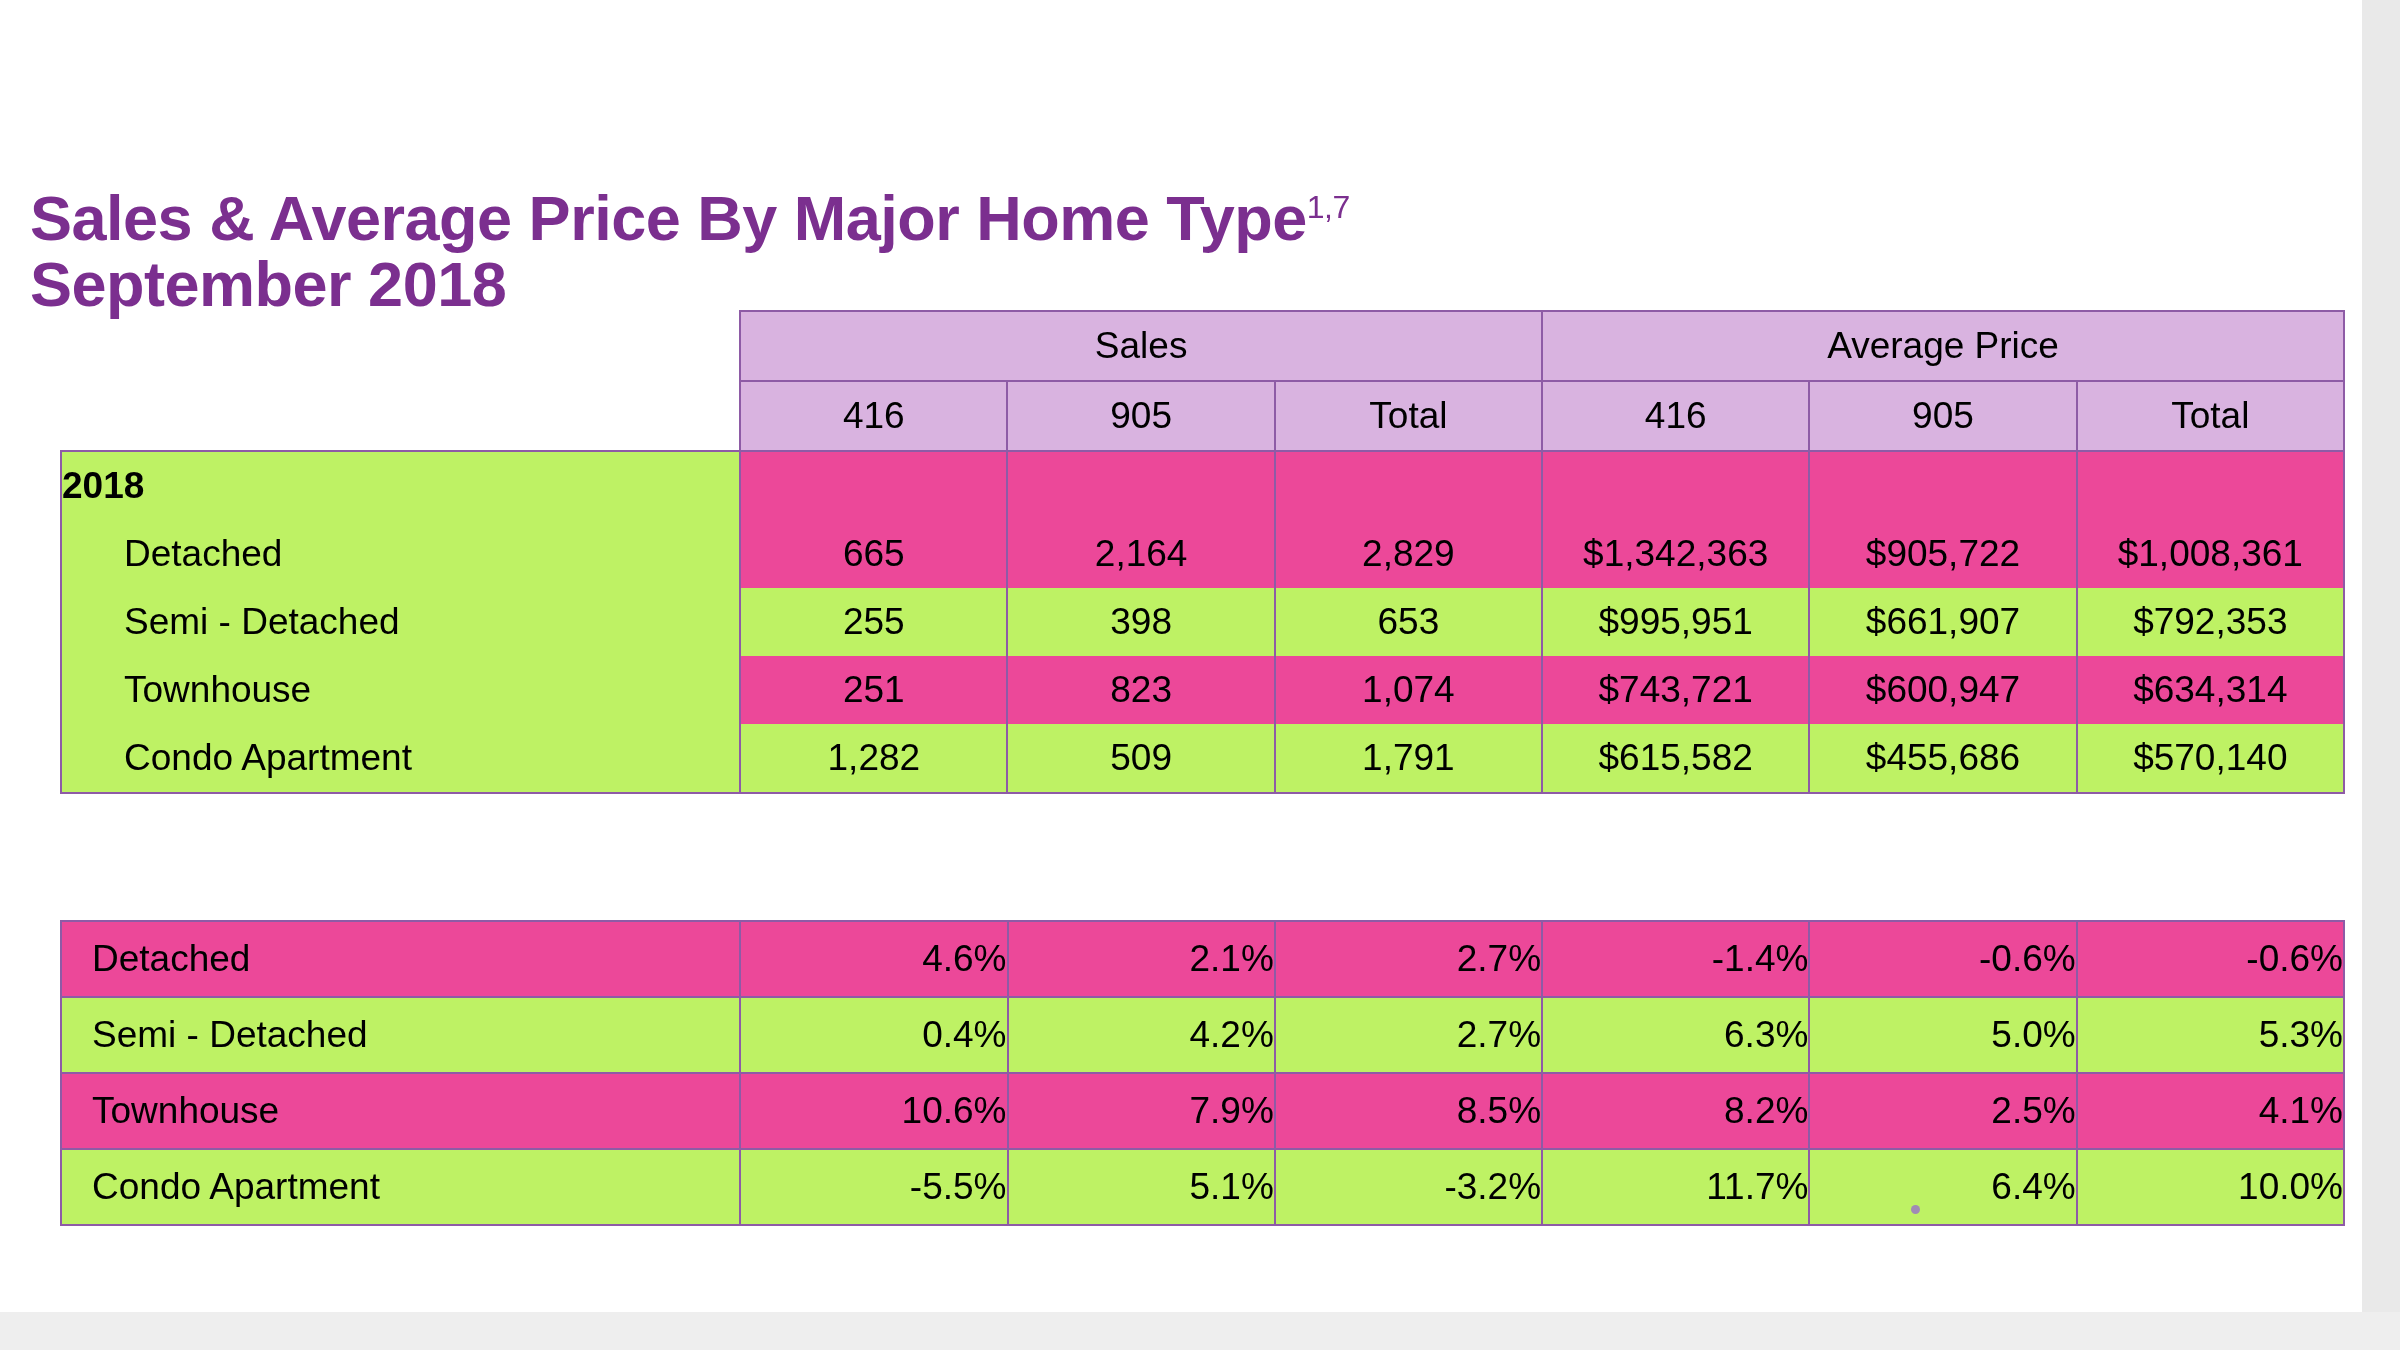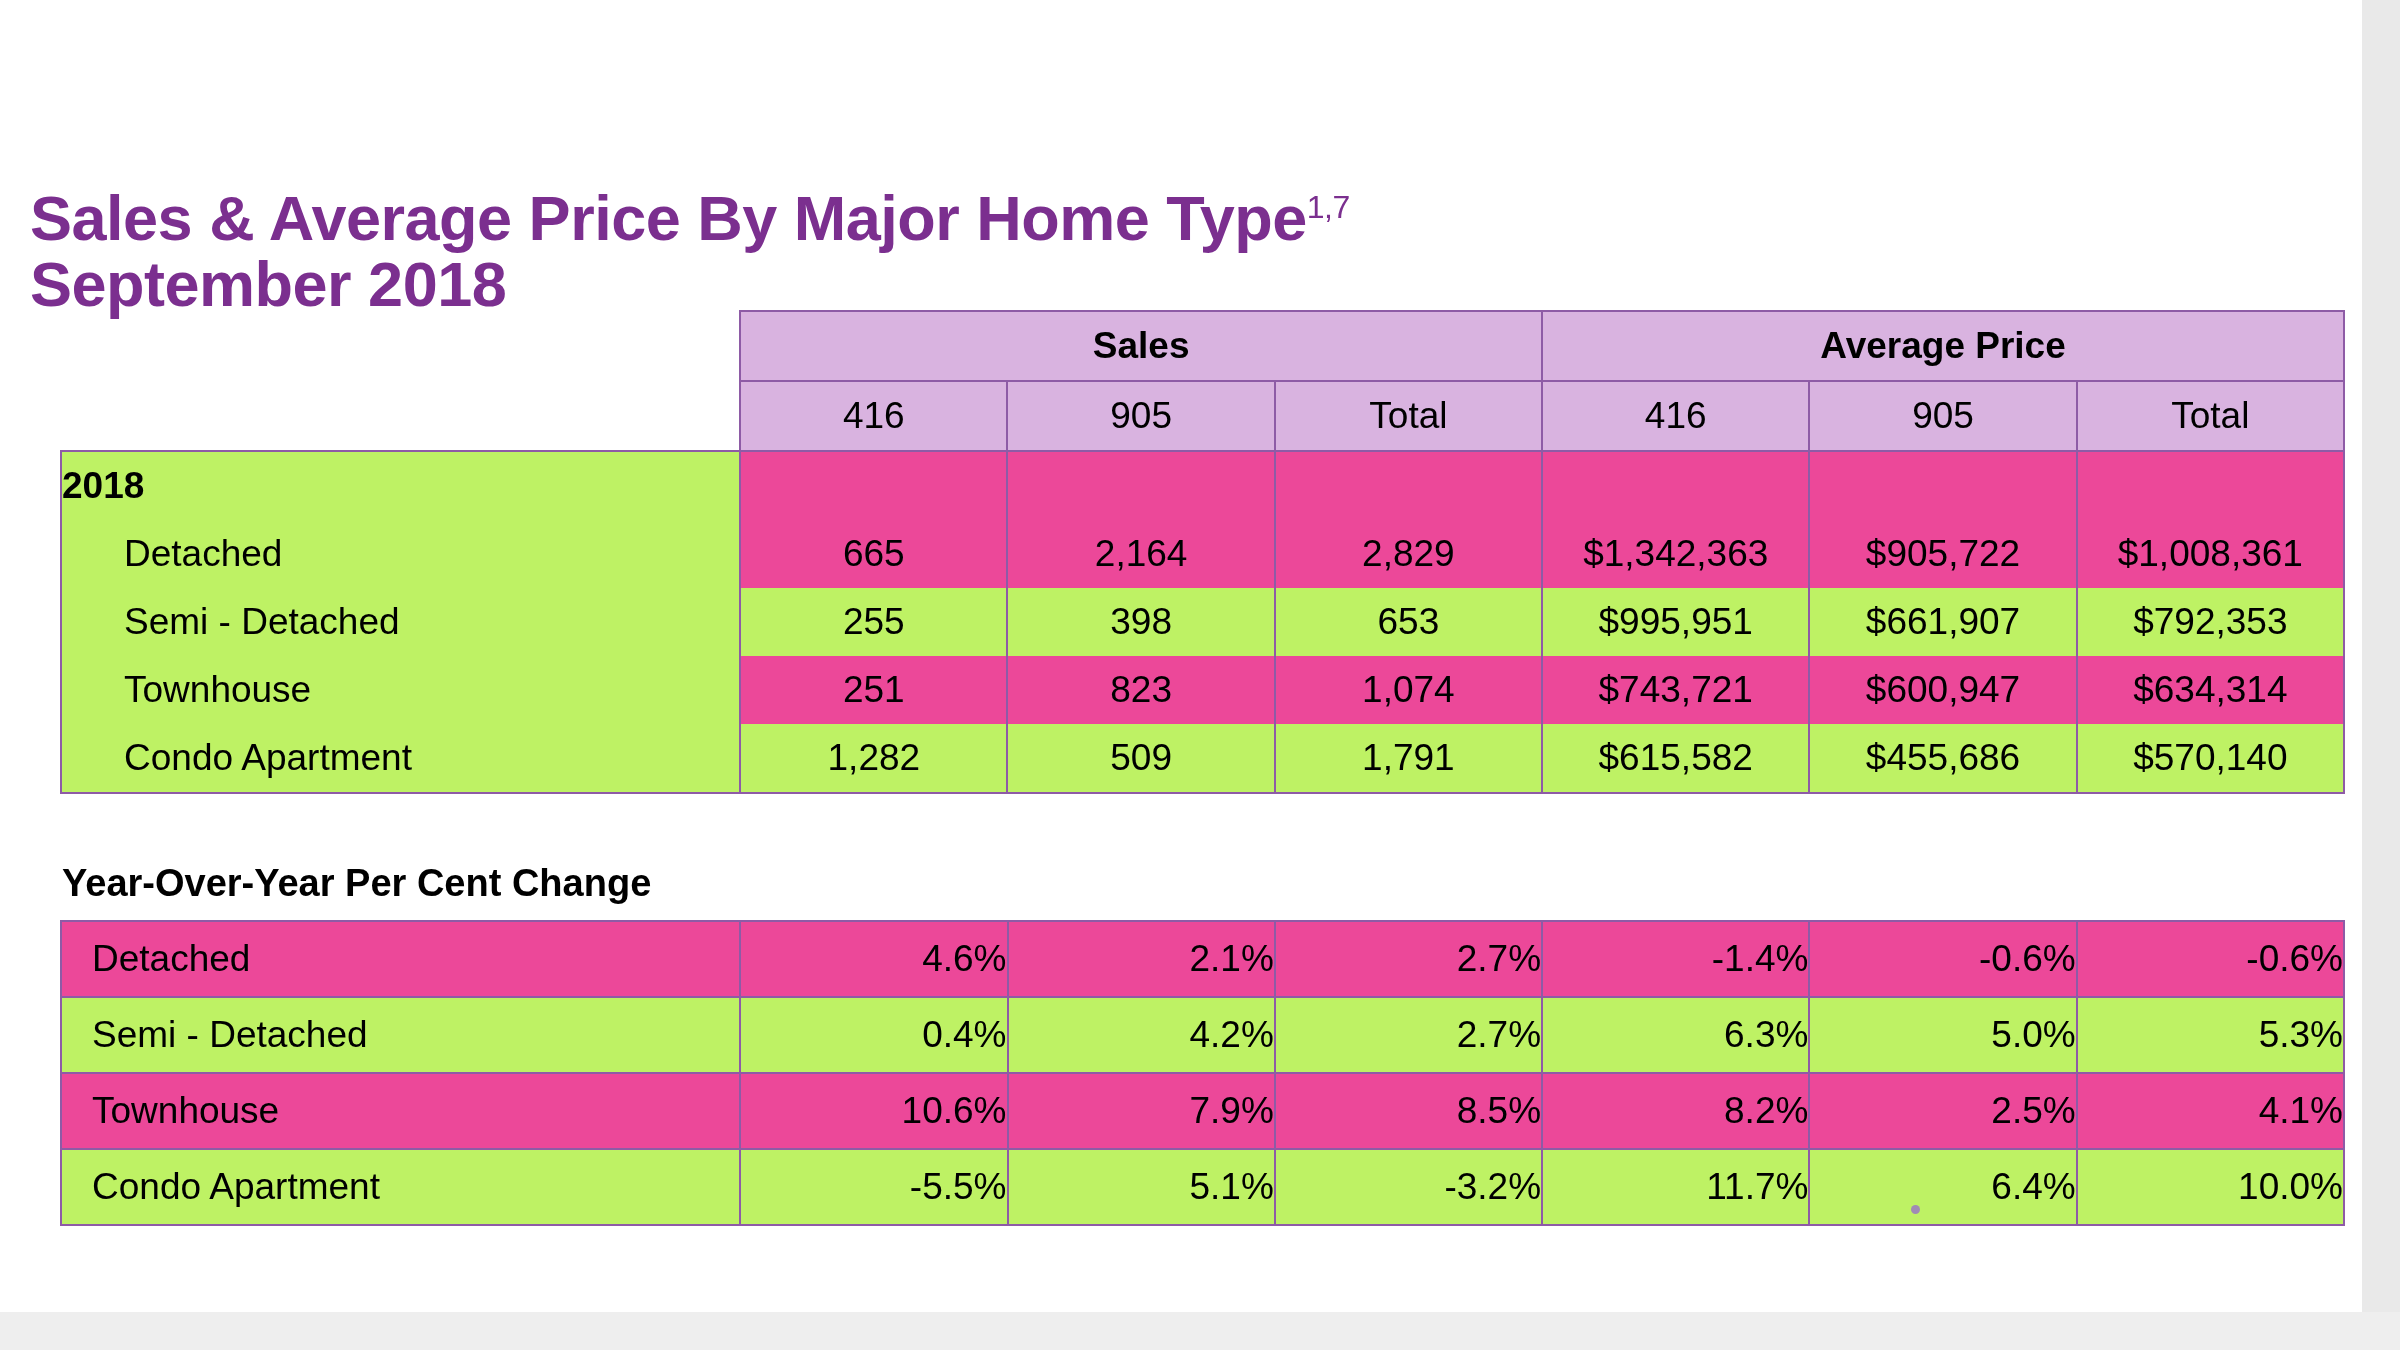--- a/index.html
+++ b/index.html
@@ -76,21 +76,21 @@
 
   .main-table th, .main-table td {
     font-size: 37px;
     color: #000000;
     height: 68px;
     padding: 0;
   }
   .hdr-top {
     background: #d9b3e0;
     text-align: center;
-    font-weight: bold;
+    font-weight: normal;
     border: 2px solid #8e5ba6;
     font-size: 38px;
   }
   .hdr-sub {
     background: #d9b3e0;
     text-align: center;
     font-weight: normal;
     border: 2px solid #8e5ba6;
     font-size: 38px;
   }
@@ -244,21 +244,20 @@
         <td class="cell plain">1,282</td>
         <td class="cell plain">509</td>
         <td class="cell plain">1,791</td>
         <td class="cell plain">$615,582</td>
         <td class="cell plain">$455,686</td>
         <td class="cell plain">$570,140</td>
       </tr>
     </tbody>
   </table>
 
-  <div class="yoy-title">Year-Over-Year Per Cent Change</div>
 
   <table class="yoy-table">
     <colgroup>
       <col class="c-label">
       <col class="c-data">
         <col class="c-data">
         <col class="c-data">
       <col class="c-data">
         <col class="c-data">
         <col class="c-data">

